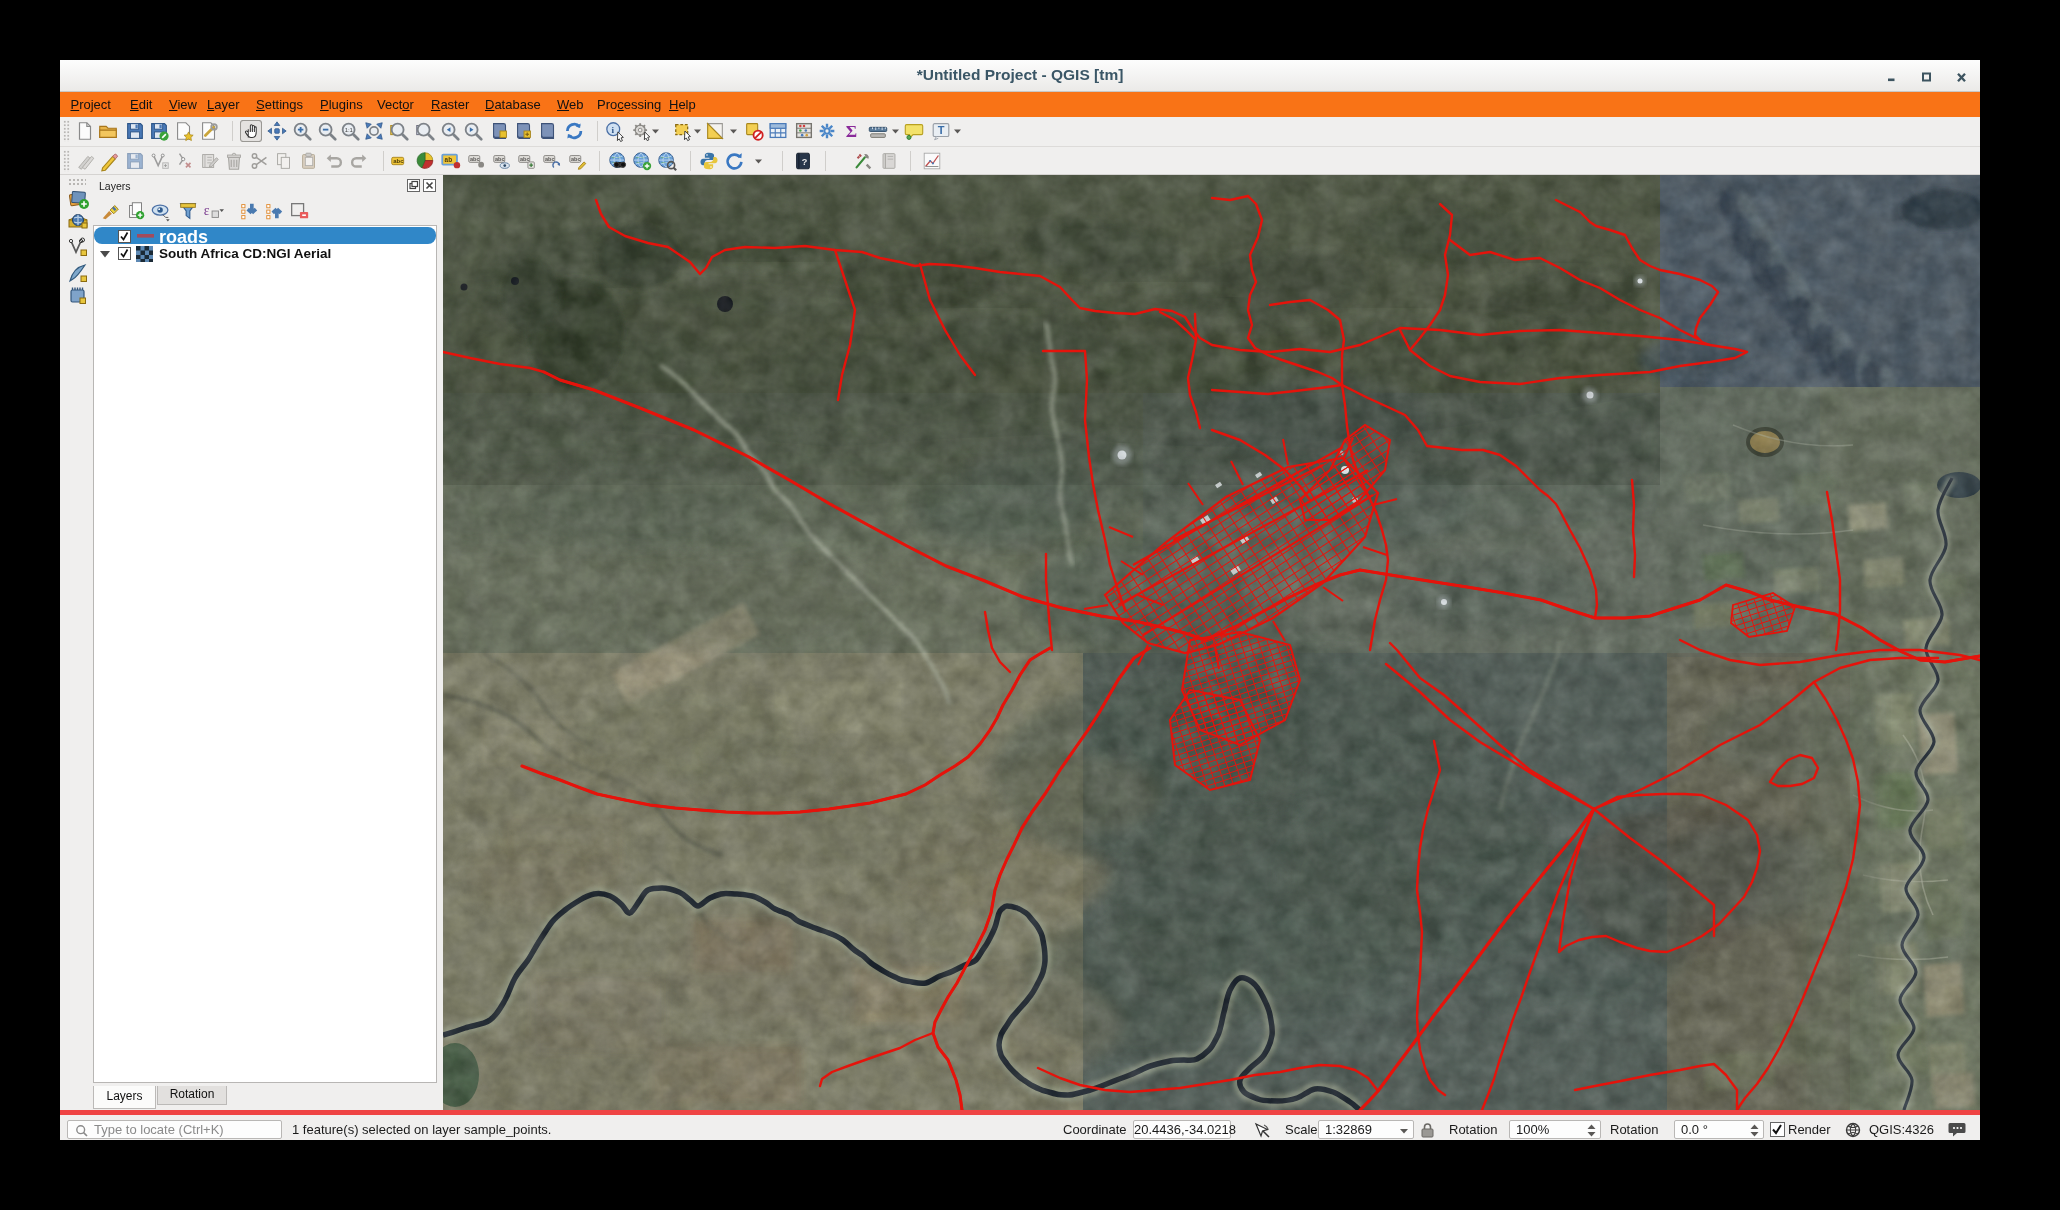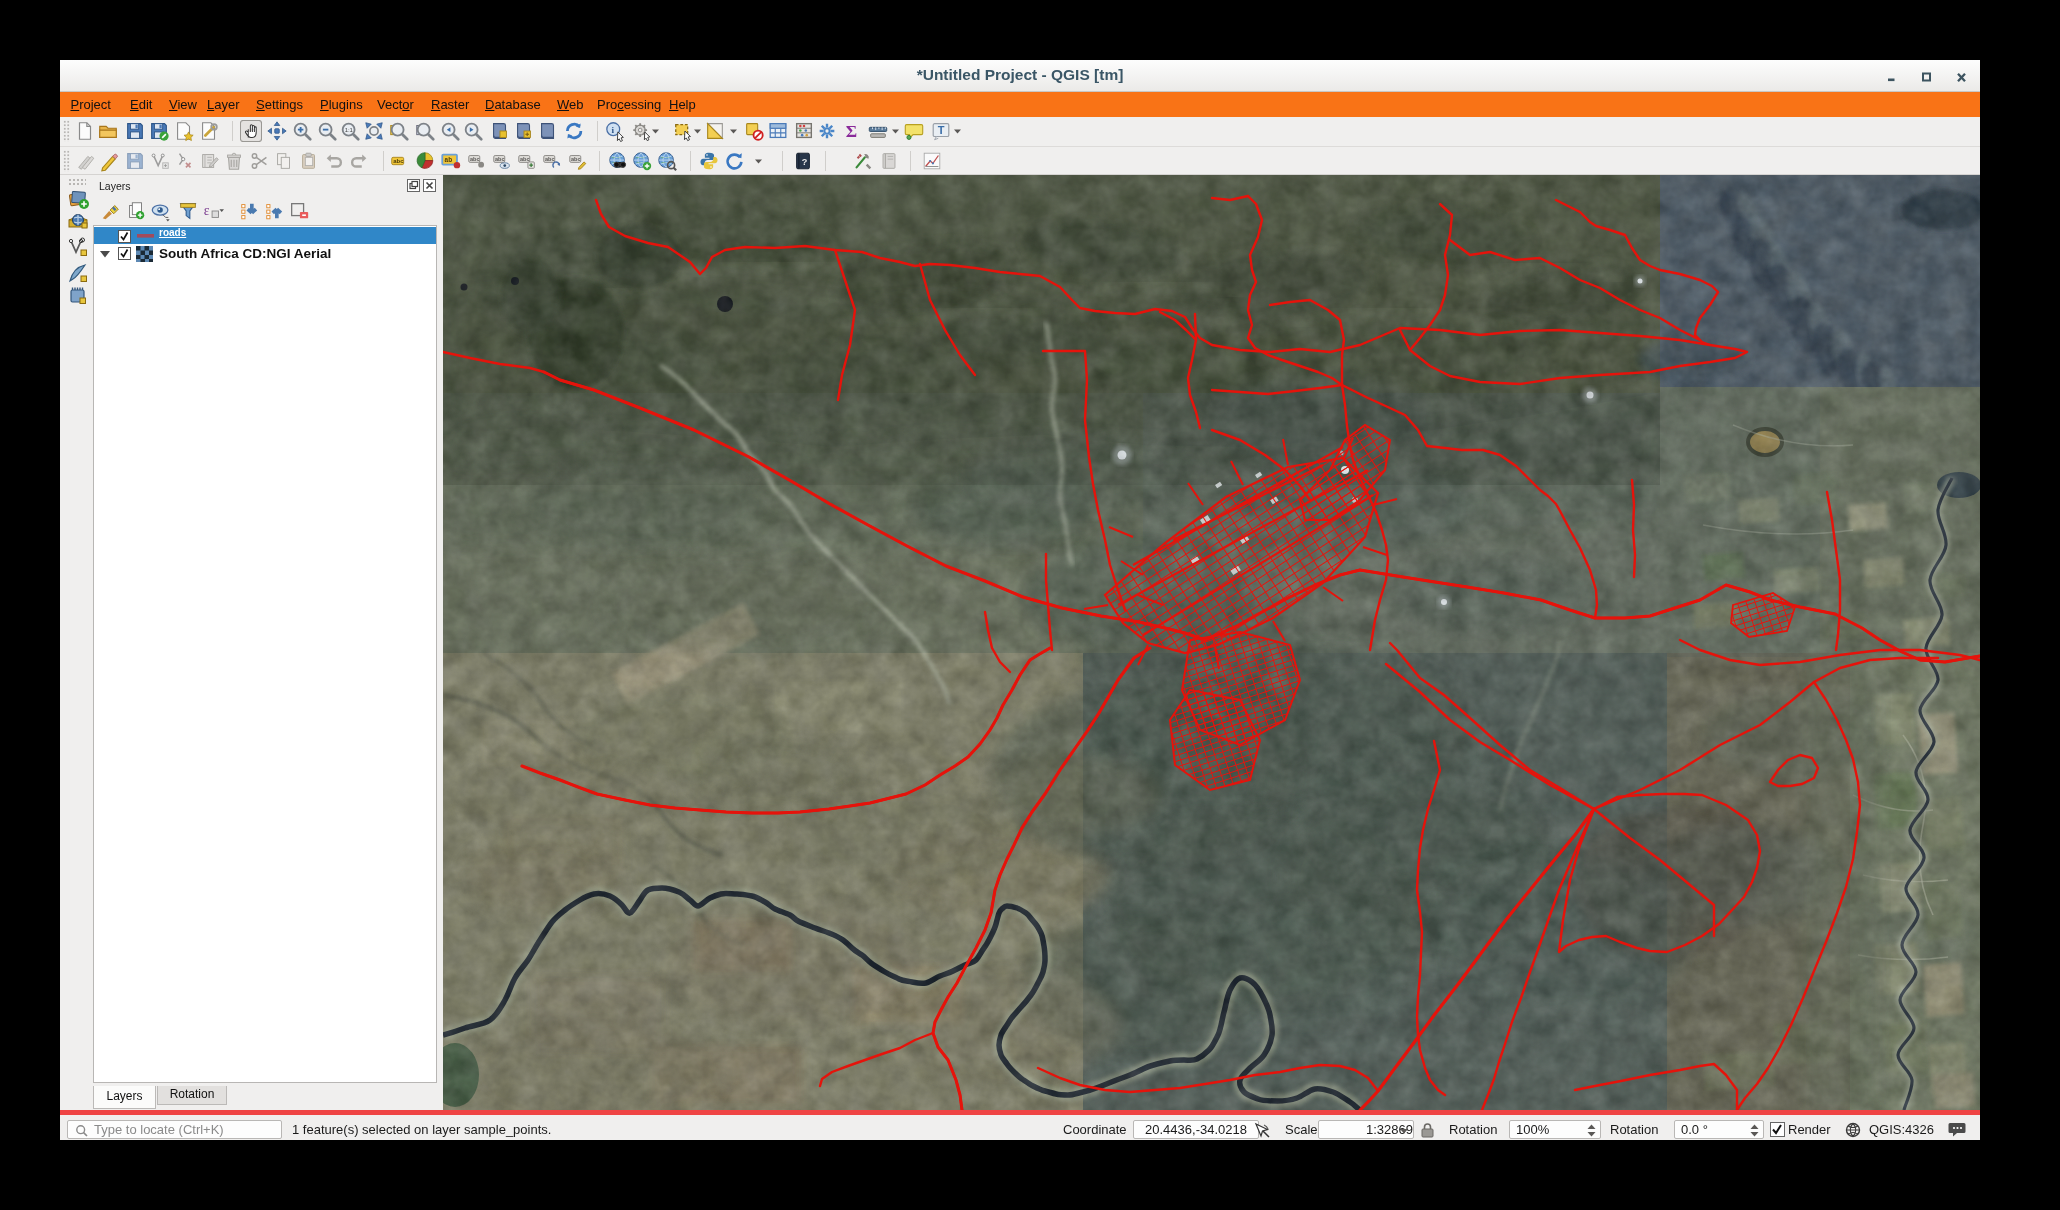--- a/index.html
+++ b/index.html
@@ -19,21 +19,21 @@
 .handle{position:absolute;width:7px;height:22px;top:3px;
 background-image:radial-gradient(circle,#b8b6b3 1px,transparent 1.2px);background-size:3.5px 3.5px;}
 #dock{position:absolute;left:0;top:115px;width:33px;height:935px;background:#f0efee;}
 #panel{position:absolute;left:33px;top:115px;width:344px;height:935px;background:#f0efee;}
 #ptitle{position:absolute;left:6px;top:5px;font-size:10.5px;color:#1a1a1a;}
 #plist{position:absolute;left:0px;top:50px;width:344px;height:858px;background:#fff;border:1px solid #b8b6b4;}
 #ltab{position:absolute;left:0px;top:911px;width:63px;height:23px;background:#fbfbfa;border:1px solid #bbb9b7;border-top:none;font-size:12px;text-align:center;line-height:21px;color:#111;}
 #btab{position:absolute;left:64px;top:911px;width:70px;height:19px;background:#e2e0de;border:1px solid #bbb9b7;border-top:none;font-size:12px;text-align:center;line-height:17px;color:#111;}
 #ptools{position:absolute;left:0;top:24px;width:344px;height:26px;}
 .pic{position:absolute;top:1px;width:22px;height:22px;}
-#row1{position:absolute;left:0;top:1px;width:342px;height:17px;background:#3087c8;font-size:10px;}
+#row1{position:absolute;left:0;top:1px;width:342px;height:17px;background:#3087c8;font-size:18px;border-radius:8px;}
 #roadstxt{position:absolute;left:65px;top:0px;font-weight:bold;color:#fff;text-decoration:underline;}
 #row2{position:absolute;left:0;top:18.5px;width:342px;height:17px;background:#fff;font-size:13.5px;}
 #splitter{position:absolute;left:377px;top:115px;width:6px;height:935px;background:#f0efee;}
 #canvas{position:absolute;left:383px;top:115px;width:1537px;height:935px;background:#6f7566;overflow:hidden;}
 #statusbar{position:absolute;left:0;top:1050px;width:1920px;height:30px;background:#f0efee;border-top:5px solid #ef4444;font-size:13px;color:#1a1a1a;}
 .sbox{position:absolute;background:#fdfdfd;border:1px solid #b9b7b5;border-radius:2px;height:19px;top:5px;font-size:13px;color:#1a1a1a;}
 .slabel{position:absolute;top:0;line-height:30px;font-size:13px;color:#1a1a1a;}
 </style></head>
 <body>
 <div id="win">
@@ -652,28 +652,28 @@
 </svg></div>
   <div id="statusbar">
     <div class="sbox" style="left:7px;width:215px;color:#8a8a8a;padding-left:26px;line-height:18px;">Type to locate (Ctrl+K)
       <svg style="position:absolute;left:7px;top:3px;" width="14" height="14" viewBox="0 0 14 14">
           <circle cx="5.7" cy="5.7" r="3.9" fill="none" stroke="#8a8a8a" stroke-width="1.4"></circle>
           <path d="M8.6 8.6 L12 12" stroke="#8a8a8a" stroke-width="1.6"></path>
         </svg>
     </div>
     <div class="slabel" style="left:232px;">1 feature(s) selected on layer sample_points.</div>
     <div class="slabel" style="left:1003px;">Coordinate</div>
-    <div class="sbox" style="left:1073px;width:126px;text-align:center;line-height:18px;">20.4436,-34.0218</div>
+    <div class="sbox" style="left:1073px;width:98px;text-align:center;line-height:18px;">20.4436,-34.0218</div>
     <svg style="position:absolute;left:1194px;top:7px;" width="17" height="17" viewBox="0 0 17 17">
         <path d="M2 2 l5 12 1.5-5 5-1.5 Z" fill="#fff" stroke="#333" stroke-width="1.2"></path>
         <path d="M9 9 l6 6" stroke="#333" stroke-width="1.5"></path>
         <path d="M10 3 a7 7 0 0 1 4 4" fill="none" stroke="#555" stroke-width="1.2"></path>
       </svg>
     <div class="slabel" style="left:1225px;">Scale</div>
-    <div class="sbox" style="left:1258px;width:96px;line-height:18px;padding-left:6px;text-align:right;">1:32869
+    <div class="sbox" style="left:1258px;width:96px;line-height:18px;padding-left:6px;">1:32869
       <svg style="position:absolute;right:4px;top:6px;" width="10" height="8">
           <path d="M1 2 h8 l-4 4.5 Z" fill="#5a5856"></path>
         </svg>
     </div>
     <svg style="position:absolute;left:1360px;top:7px;" width="15" height="16" viewBox="0 0 15 16">
         <rect x="2" y="7" width="11" height="8" rx="1" fill="#9a9894" stroke="#6a6864"></rect>
         <path d="M4.5 7 V5 a3 3 0 0 1 6 0 v2" fill="none" stroke="#6a6864" stroke-width="1.6"></path>
       </svg>
     <div class="slabel" style="left:1389px;">Rotation</div>
     <div class="sbox" style="left:1449px;width:92px;line-height:18px;padding-left:6px;">100%

